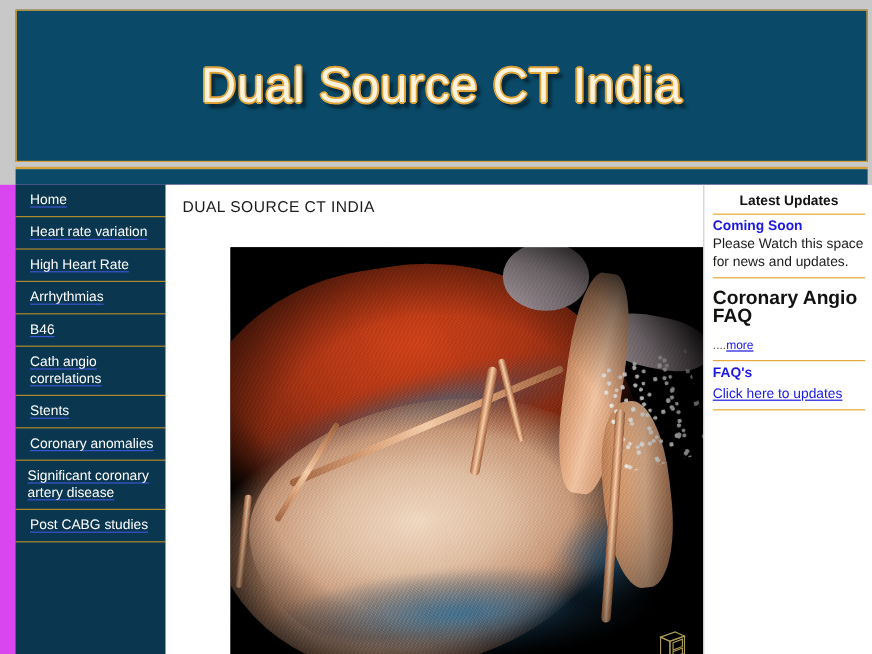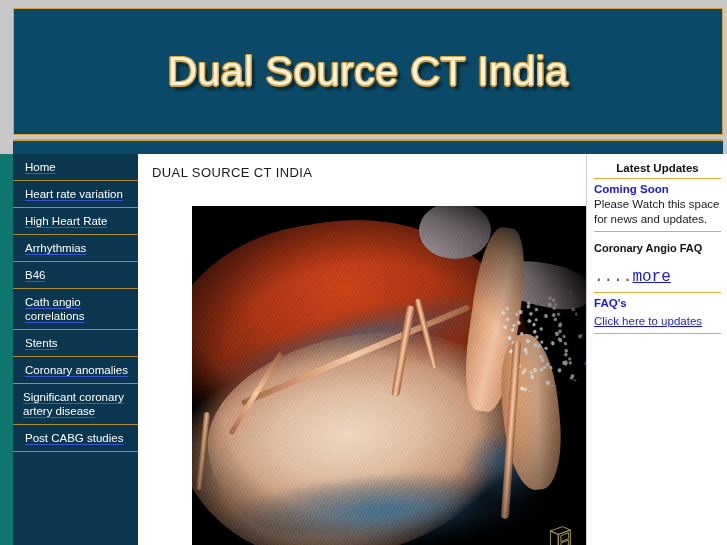--- a/index.html
+++ b/index.html
@@ -68,21 +68,21 @@
     background: #0a4a68;
   }
 
   
   .page-body {
     position: absolute;
     left: 0;
     top: 154px;
     width: 727px;
     height: 391px;
-    background: #0f766e;
+    background: #d946ef;
   }
 
   
   .sidebar {
     position: absolute;
     left: 13px;
     top: 0px;
     width: 125px;
     height: 391px;
     background: #0b3650;
@@ -345,36 +345,35 @@
     border-bottom: 1.5px solid #e8a83c;
     padding: 3px 0 4px 0;
   }
   .upd-head-blue {
     font-size: 11.5px;
     font-weight: bold;
     color: #1a18e0;
     line-height: 15px;
   }
   .upd-head-dark {
-    font-size: 11px;
+    font-size: 16px;
     font-weight: bold;
     color: #111111;
     line-height: 15px;
     padding: 6px 0 2px 0;
   }
   .upd-text {
     font-size: 11.5px;
     color: #1a1a1a;
     line-height: 15px;
   }
   .more-row {
     padding: 10px 0 2px 0;
-    font-size: 16px;
+    font-size: 10px;
     color: #555555;
-    font-family: Liberation Mono, monospace;
   }
   .more-link {
     color: #1a18e0;
     text-decoration: underline;
     cursor: pointer;
   }
   .dl-link {
     display: inline-block;
     font-size: 11.5px;
     color: #1a18e0;

